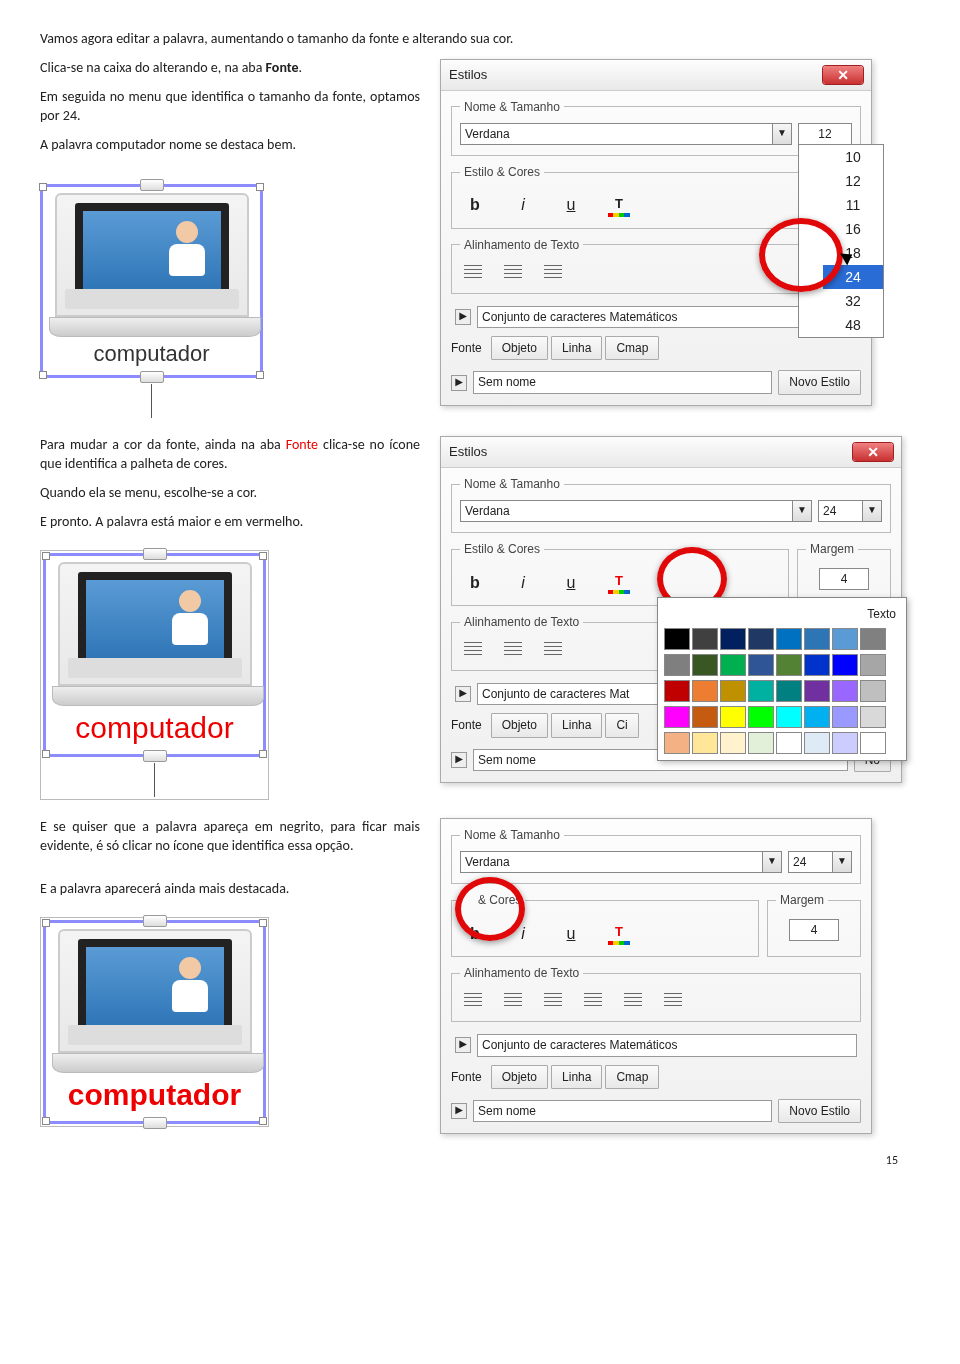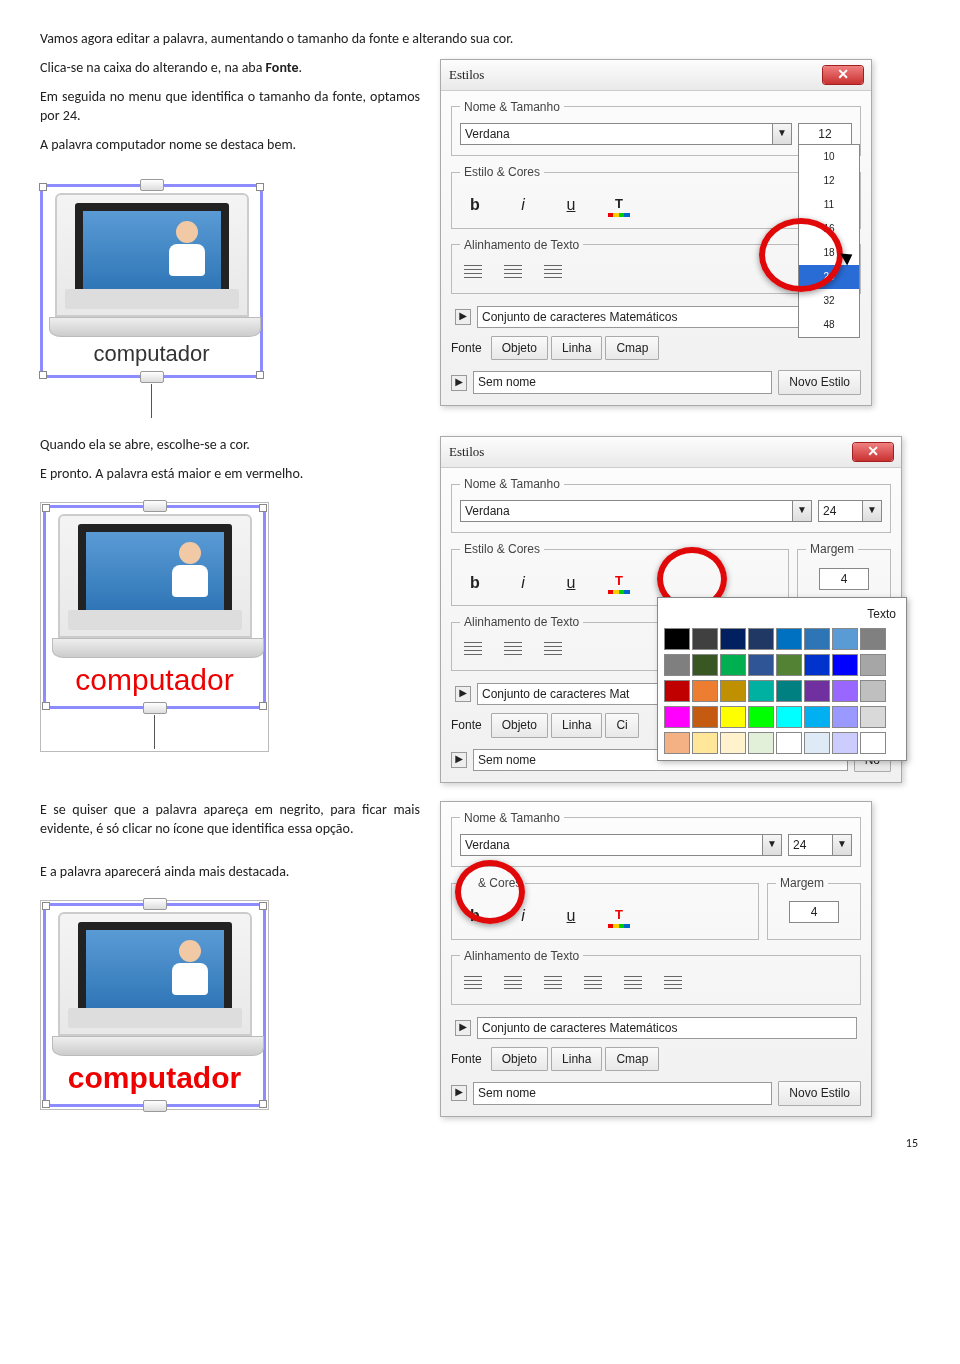--- a/index.html
+++ b/index.html
@@ -72,21 +72,21 @@
     font-family: Tahoma, Arial, sans-serif;
     font-size: 12px;
     box-shadow: 2px 2px 6px rgba(0,0,0,.2);
     position: relative;
   }
   .title-bar {
     background: linear-gradient(#fdfdfd,#e9e9e9);
     padding: 6px 8px;
     font-size: 13px;
     border-bottom: 1px solid #ccc;
-    display: flex; justify-content: space-between; align-items: center; font-family: Liberation Serif, serif;
+    display: flex; justify-content: space-between; align-items: center;
   }
   .title-bar .x-btn {
     width: 40px; height: 18px; background: linear-gradient(#f08080,#c93030);
     border-radius: 3px; color:#fff; text-align:center; font-weight:bold; line-height:18px;
     box-shadow: 0 0 0 1px #a02020;
     font-size: 14px;
   }
   fieldset {
     border: 1px solid #bbb;
     margin: 8px 10px;
@@ -114,21 +114,22 @@
   .charset-row .tri { width:14px; height:14px; border:1px solid #999; background:#eee; text-align:center; font-size:10px; line-height:12px;}
   .charset-row .field { flex:1; border:1px solid #999; background:#fff; padding:2px 4px; }
   .tabs-row { display:flex; gap:3px; padding:4px 10px; align-items:center;}
   .tabs-row .lab { margin-right:6px; }
   .tab-btn { padding:3px 10px; border:1px solid #aaa; background:linear-gradient(#fafafa,#e8e8e8); border-radius:1px;}
   .bottom-row { display:flex; padding:6px 10px 10px; gap:6px; align-items:center;}
   .bottom-row .tri { width:14px; height:14px; border:1px solid #999; background:#eee; text-align:center; font-size:10px; line-height:12px;}
   .bottom-row .field { flex:1; border:1px solid #999; background:#fff; padding:2px 4px;}
   .dropdown-list {
     position:absolute; border:1px solid #888; background:#fff;
-    font-size:10px;
+    font-size:14px;
+    padding-left:24px;
   }
   .dropdown-list div { padding:2px 10px; }
   .dropdown-list .sel { background:#2a6cd6; color:#fff; }
   .red-circle {
     position:absolute; border:6px solid #e00808; border-radius:50%;
     box-shadow: 0 2px 6px rgba(0,0,0,.4);
   }
   .cursor-arrow {
     position:absolute; width:0; height:0;
     border-left: 10px solid #000;
@@ -141,21 +142,21 @@
   .color-panel {
     position:absolute; right:-6px; top:160px;
     width:236px; border:1px solid #888; background:#fff; padding:6px;
     box-shadow: 2px 2px 6px rgba(0,0,0,.25);
   }
   .color-panel .none { text-align:right; padding:2px 4px 6px; }
   .color-grid { display:grid; grid-template-columns:repeat(8,24px); gap:4px; }
   .color-grid div { width:24px; height:20px; border:1px solid #888; }
   .more-colors { text-align:right; padding-top:8px; }
 
-  .page-num { text-align:right; font-size:12px; margin-top:10px; margin-right:2px;}
+  .page-num { text-align:right; font-size:12px; margin-top:10px; margin-right:22px;}
   .box-outline { border:1px solid #bbb; padding:2px;}
 </style>
 </head>
 <body>
 
 <p>Vamos agora editar a palavra, aumentando o tamanho da fonte e alterando sua  cor.</p>
 <div class="row">
   <div class="col-text">
     <p><span>Clica-se na caixa do alterando e, na aba </span><span class="bold">Fonte</span><span>.</span></p>
     <p>Em seguida no menu que identifica o tamanho da fonte, optamos por 24.</p>
@@ -253,21 +254,22 @@
         <div class="tab-btn">Novo Estilo</div>
       </div>
       <div class="red-circle" style="width:72px;height:62px;right:28px;top:158px;"></div>
       <div class="cursor-arrow" style="right:18px; top:190px;"></div>
     </div>
   </div>
 </div>
 
 <div class="row">
   <div class="col-text">
-    <p>Quando ela se abre, escolhe-se a cor.</p>
+    <p><span>Para mudar a cor da fonte, ainda na aba </span><span class="red">Fonte</span><span> clica-se no ícone que identifica a palheta de cores.</span></p>
+    <p>Quando ela se menu, escolhe-se a cor.</p>
     <p>E pronto. A palavra está maior e em vermelho.</p>
 
     <div class="box-outline" style="display:inline-block; margin-top:8px;">
     <div class="concept-wrap">
       <div class="concept-box">
         <div class="handle handle-top"></div>
         <div class="laptop">
           <div class="screen">
                 <div class="person">
                   <div class="head"></div>

